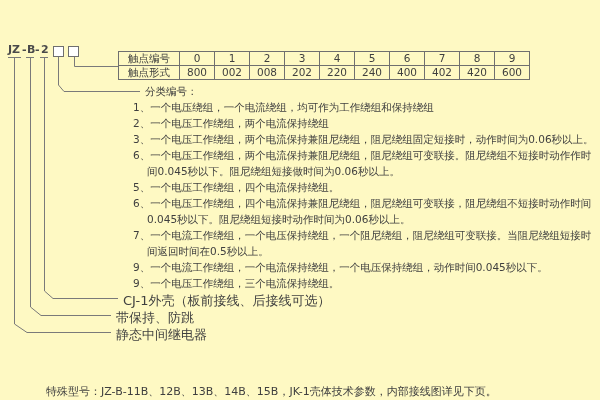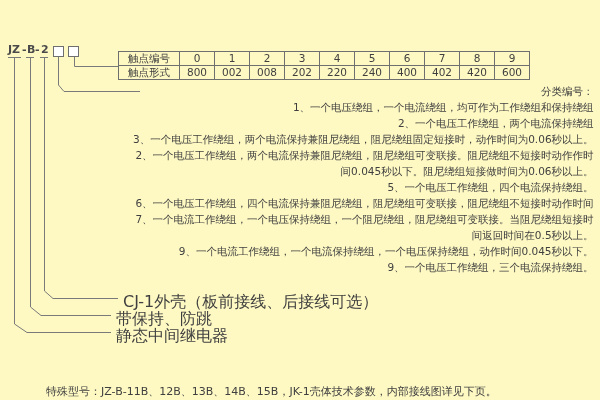--- a/index.html
+++ b/index.html
@@ -10,25 +10,25 @@
   svg.lines{position:absolute;left:0;top:0;pointer-events:none;}
   
   table.contact{position:absolute;left:118px;top:51px;border-collapse:collapse;
         font-size:10.5px;color:#3f3f3f;padding-left:34px;}
   table.contact td{border:1px solid #6f6f6f;height:13px;line-height:13px;text-align:center;
         padding:0;}
   table.contact td.hdr{width:60px;}
   table.contact td.c{width:34px;}
   
   .list{position:absolute;left:133px;top:83px;font-size:10.5px;line-height:16px;color:#3f3f3f;}
-  .list div{white-space:nowrap;text-align:right;}
+  .list div{white-space:nowrap;}
   .list .head{margin-left:12px;}
   .list .cont{margin-left:14px;}
   
-  .callout{position:absolute;font-size:16px;color:#3f3f3f;white-space:nowrap;}
+  .callout{position:absolute;font-size:13px;color:#3f3f3f;white-space:nowrap;}
   .footer{position:absolute;left:46px;top:342px;font-size:11px;color:#3f3f3f;white-space:nowrap;margin-top:42px;}
 </style>
 </head>
 <body>
 
 <div class="page">
 
   <span class="model-part" style="left:8px">JZ</span>
   <span class="model-part" style="left:22px">-</span>
   <span class="model-part" style="left:27px">B</span>
@@ -85,24 +85,25 @@
       <td class="c">600</td>
     </tr>
   </tbody>
     </table>
 
   <div class="list">
     <div class="head">分类编号：</div>
     <div>1、一个电压绕组，一个电流绕组，均可作为工作绕组和保持绕组</div>
     <div>2、一个电压工作绕组，两个电流保持绕组</div>
     <div>3、一个电压工作绕组，两个电流保持兼阻尼绕组，阻尼绕组固定短接时，动作时间为0.06秒以上。</div>
-    <div>2、一个电压工作绕组，两个电流保持兼阻尼绕组，阻尼绕组可变联接。阻尼绕组不短接时动作作时</div>
+    <div>6、一个电压工作绕组，两个电流保持兼阻尼绕组，阻尼绕组可变联接。阻尼绕组不短接时动作作时</div>
     <div class="cont">间0.045秒以下。阻尼绕组短接做时间为0.06秒以上。</div>
     <div>5、一个电压工作绕组，四个电流保持绕组。</div>
     <div>6、一个电压工作绕组，四个电流保持兼阻尼绕组，阻尼绕组可变联接，阻尼绕组不短接时动作时间</div>
+    <div class="cont">0.045秒以下。阻尼绕组短接时动作时间为0.06秒以上。</div>
     <div>7、一个电流工作绕组，一个电压保持绕组，一个阻尼绕组，阻尼绕组可变联接。当阻尼绕组短接时</div>
     <div class="cont">间返回时间在0.5秒以上。</div>
     <div>9、一个电流工作绕组，一个电流保持绕组，一个电压保持绕组，动作时间0.045秒以下。</div>
     <div>9、一个电压工作绕组，三个电流保持绕组。</div>
   </div>
 
   <div class="callout" style="left:123px;top:292px">CJ-1外壳（板前接线、后接线可选）</div>
   <div class="callout" style="left:116px;top:309px">带保持、防跳</div>
   <div class="callout" style="left:116px;top:326px">静态中间继电器</div>
 

